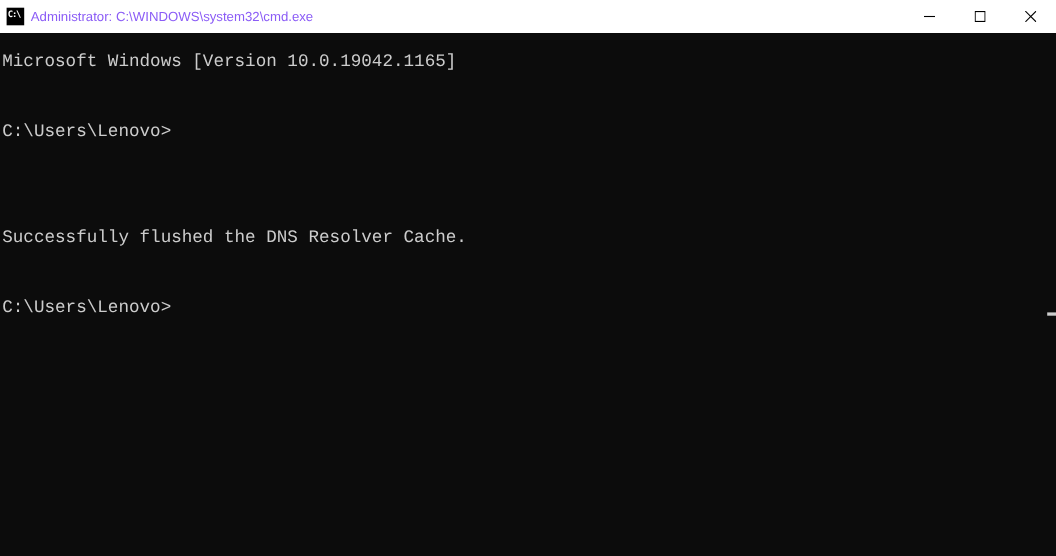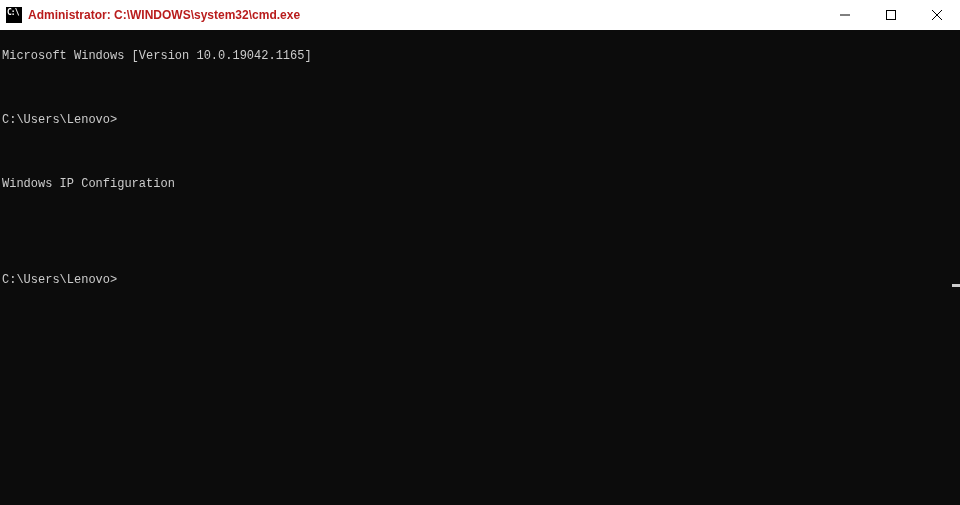--- a/index.html
+++ b/index.html
@@ -42,43 +42,42 @@
       font-family: Consolas, monospace;
       font-weight: bold;
       letter-spacing: -1px;
       position: absolute;
       top: 1px;
       left: 1px;
     }
     .title-text {
       font-family: 'Segoe UI', Tahoma, sans-serif;
       font-size: 12px;
-      color: #b91c1c;
-      font-weight: bold;
+      color: #8b5cf6;
     }
     .window-controls {
       display: flex;
       height: 100%;
     }
     .win-btn {
       width: 46px;
       height: 100%;
       display: flex;
       align-items: center;
       justify-content: center;
       cursor: pointer;
     }
     .win-btn svg {
       width: 10px;
       height: 10px;
     }
     .console {
       background: #0c0c0c;
       color: #cccccc;
-      font-size: 12px;
+      font-size: 16px;
       line-height: 16px;
       padding: 2px 0 0 2px;
       height: calc(100% - 30px);
       white-space: pre;
       font-family: Consolas, 'Courier New', monospace;
     }
     .line {
       min-height: 16px;
     }
     .prompt-line {
@@ -122,17 +121,17 @@
       </svg>
     </div>
   </div>
 </div>
 
 <div class="console">
 <div class="line">Microsoft Windows [Version 10.0.19042.1165]</div>
 <div class="line"></div>
 <div class="line prompt-line"><span>C:\Users\Lenovo&gt;</span></div>
 <div class="line"></div>
-<div class="line">Windows IP Configuration</div>
 <div class="line"></div>
+<div class="line">Successfully flushed the DNS Resolver Cache.</div>
 <div class="line"></div>
 <div class="line prompt-line"><span>C:\Users\Lenovo&gt;</span><span class="cursor"></span></div>
 </div>
 
 </body></html>

